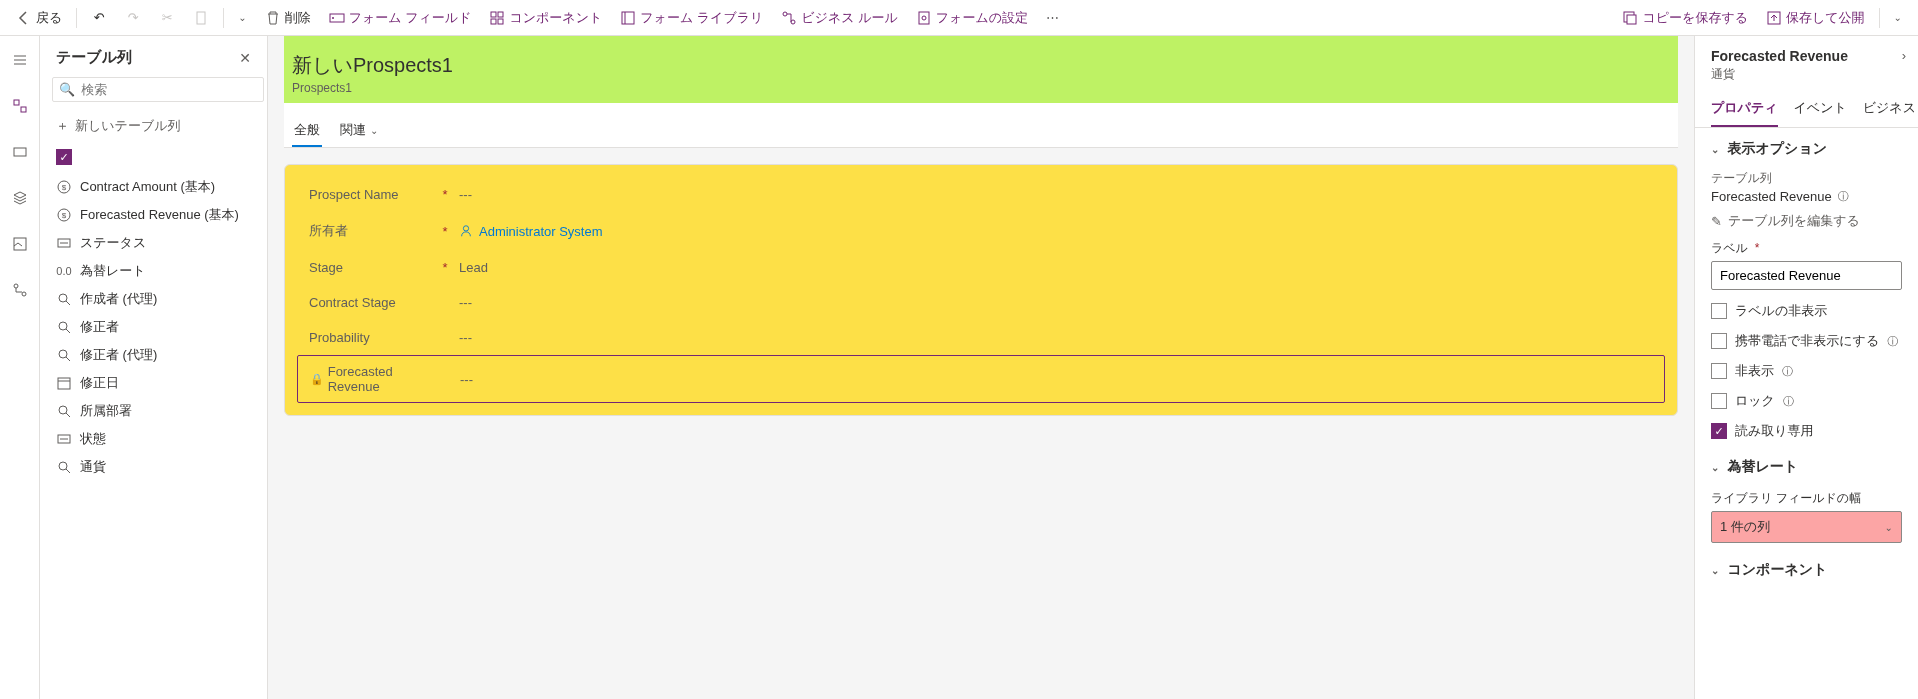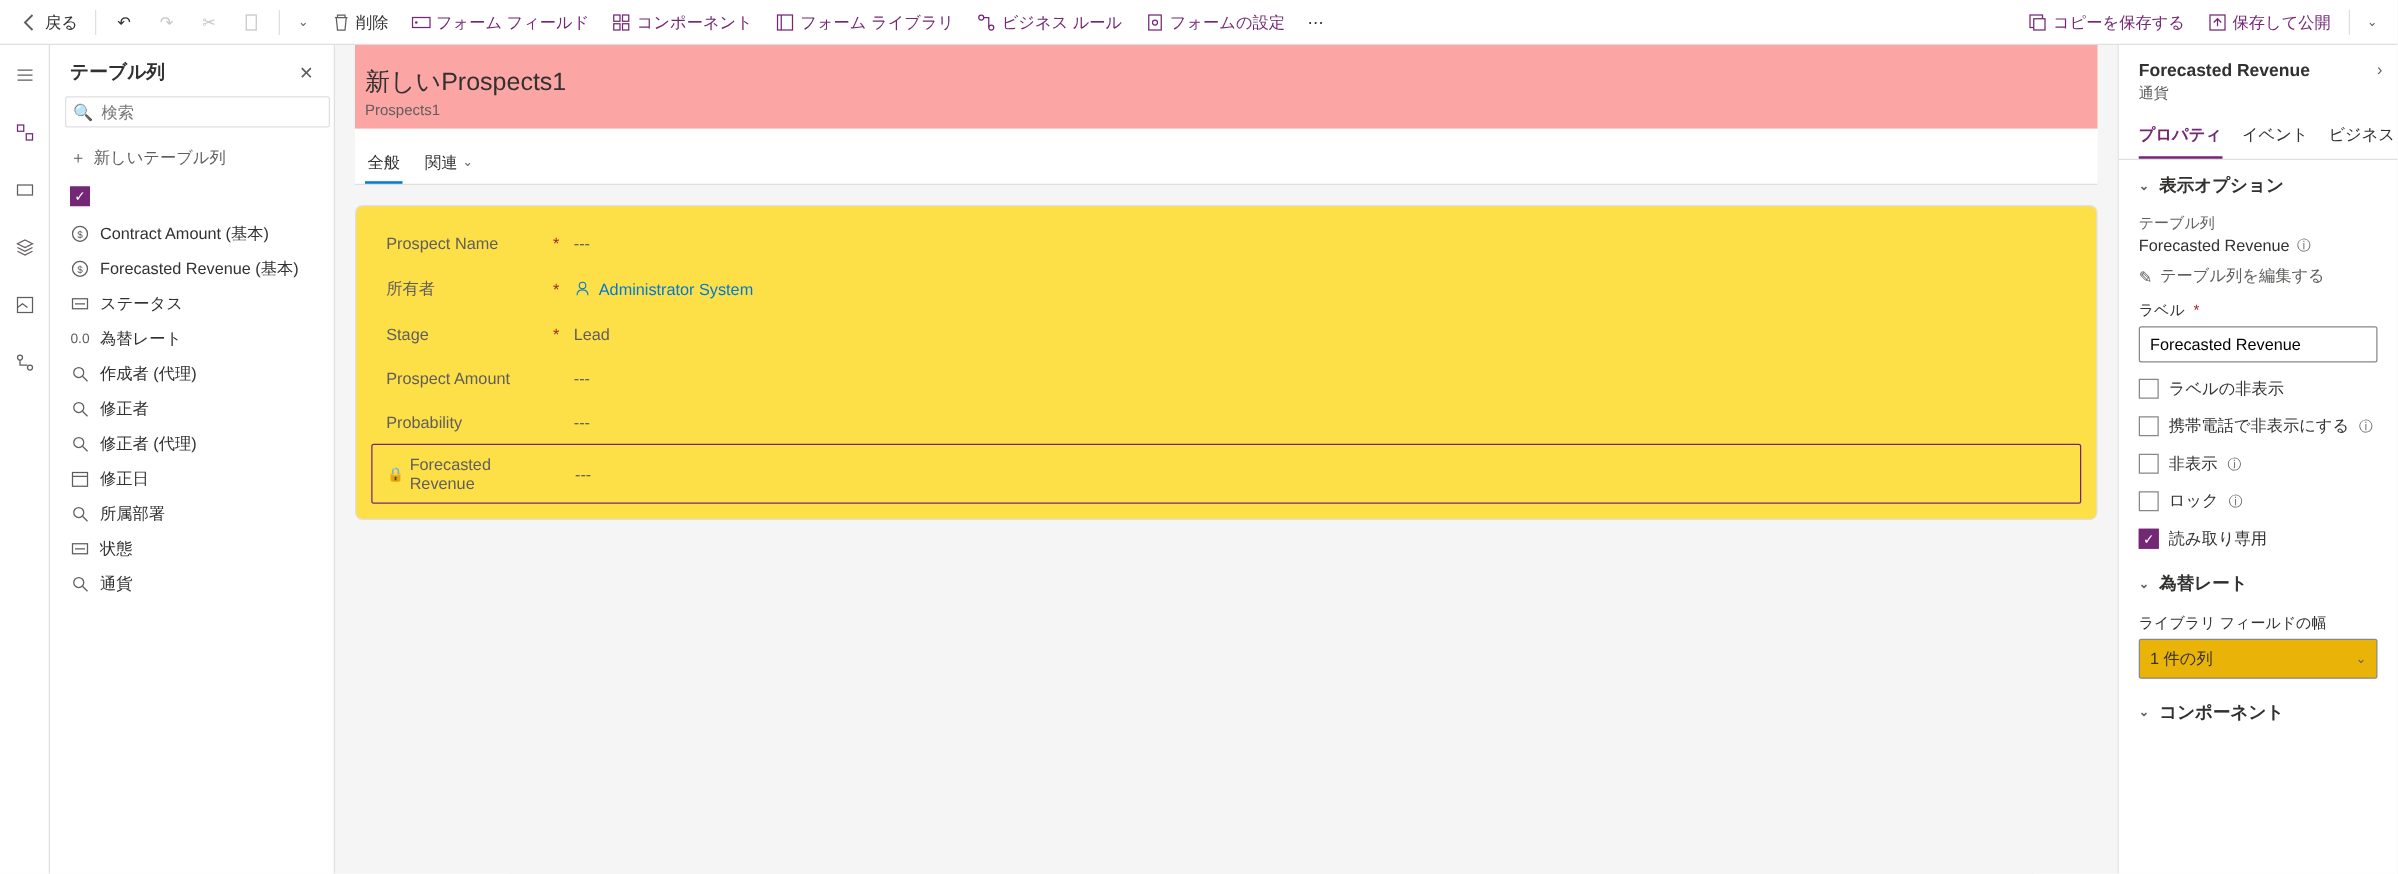--- a/index.html
+++ b/index.html
@@ -34,21 +34,21 @@
     .lp-add { color: #605e5c; padding: 6px 16px; display: flex; align-items: center; gap: 6px; cursor: pointer; font-size: 13px; }
     .lp-check { padding: 8px 16px; display: flex; align-items: flex-start; gap: 8px; font-size: 13px; }
     .lp-check .box { width: 16px; height: 16px; background: #742774; color: #fff; display: flex; align-items: center; justify-content: center; font-size: 11px; flex-shrink: 0; }
     .lp-list { flex: 1; overflow-y: auto; }
     .lp-item { padding: 5px 16px; display: flex; align-items: center; gap: 8px; cursor: pointer; font-size: 13px; }
     .lp-icon { width: 16px; height: 16px; color: #605e5c; display: inline-flex; align-items: center; justify-content: center; font-size: 12px; }
     
     
     .canvas { flex: 1; background: #f5f5f5; padding: 0; overflow-y: auto; }
     .canvas-inner { margin: 0 16px 16px 16px; }
-    .canvas-head { padding: 16px 8px 8px; background: #fca5a5; margin-bottom: 0; }
+    .canvas-head { padding: 16px 8px 8px; background: #bef264; margin-bottom: 0; }
     .canvas-title { font-size: 20px; font-weight: 400; margin-bottom: 2px; }
     .canvas-sub { font-size: 12px; color: #605e5c; }
     .canvas-tabs { display: flex; gap: 16px; padding: 12px 8px 0; background: #fff; border-bottom: 1px solid #e1dfdd; }
     .canvas-tab { padding: 6px 2px; font-size: 13px; cursor: pointer; border-bottom: 2px solid transparent; display: flex; align-items: center; gap: 4px; }
     .canvas-tab.active { border-bottom-color: #0078d4; color: #323130; }
     .form-card { background: #fde047; border: 1px solid #e1dfdd; border-radius: 6px; margin-top: 16px; padding: 12px 0; }
     .form-row { display: flex; align-items: center; padding: 10px 24px; font-size: 13px; }
     .form-row.selected { border: 1px solid #742774; margin: 0 12px; padding: 8px 12px; border-radius: 2px; }
     .form-label-col { width: 130px; color: #605e5c; display: flex; align-items: center; gap: 4px; }
     .req { color: #a4262c; width: 12px; display: inline-block; text-align: center; }
@@ -73,21 +73,21 @@
     .rp-val { display: flex; align-items: center; gap: 6px; }
     .rp-link { display: flex; align-items: center; gap: 6px; color: #605e5c; font-size: 13px; cursor: pointer; padding: 4px 16px; }
     .rp-label-group { padding: 6px 16px; }
     .rp-label-group .lbl { font-size: 12px; margin-bottom: 4px; }
     .rp-label-group .lbl .req { color: #a4262c; }
     .rp-input { width: 100%; border: 1px solid #8a8886; padding: 6px 8px; font-size: 13px; border-radius: 2px; }
     .rp-check { display: flex; align-items: center; gap: 8px; padding: 6px 16px; font-size: 13px; }
     .rp-check .cbox { width: 16px; height: 16px; border: 1px solid #8a8886; display: inline-flex; align-items: center; justify-content: center; background: #fff; }
     .rp-check .cbox.checked { background: #742774; border-color: #742774; color: #fff; font-size: 11px; }
     .rp-check .info { font-size: 11px; color: #605e5c; }
-    .rp-select { width: 100%; border: 1px solid #8a8886; padding: 6px 8px; font-size: 13px; border-radius: 2px; background: #eab308; cursor: pointer; display: flex; justify-content: space-between; align-items: center; }
+    .rp-select { width: 100%; border: 1px solid #8a8886; padding: 6px 8px; font-size: 13px; border-radius: 2px; background: #fca5a5; cursor: pointer; display: flex; justify-content: space-between; align-items: center; }
     
     svg { width: 16px; height: 16px; }
   </style>
 </head>
 <body>
 
 <div class="toolbar">
   <button class="toolbar-btn">
     <span class="icon">
         <svg viewBox="0 0 16 16">
@@ -397,21 +397,21 @@
           </div>
           <div class="form-row">
             <div class="form-label-col">
               <span>Stage</span>
             </div>
             <span class="req">*</span>
             <span class="form-val">Lead</span>
           </div>
           <div class="form-row">
             <div class="form-label-col">
-              <span>Prospect Amount</span>
+              <span>Contract Stage</span>
             </div>
             <span class="req"></span>
             <span class="form-val">---</span>
           </div>
           <div class="form-row">
             <div class="form-label-col">
               <span>Probability</span>
             </div>
             <span class="req"></span>
             <span class="form-val">---</span>

